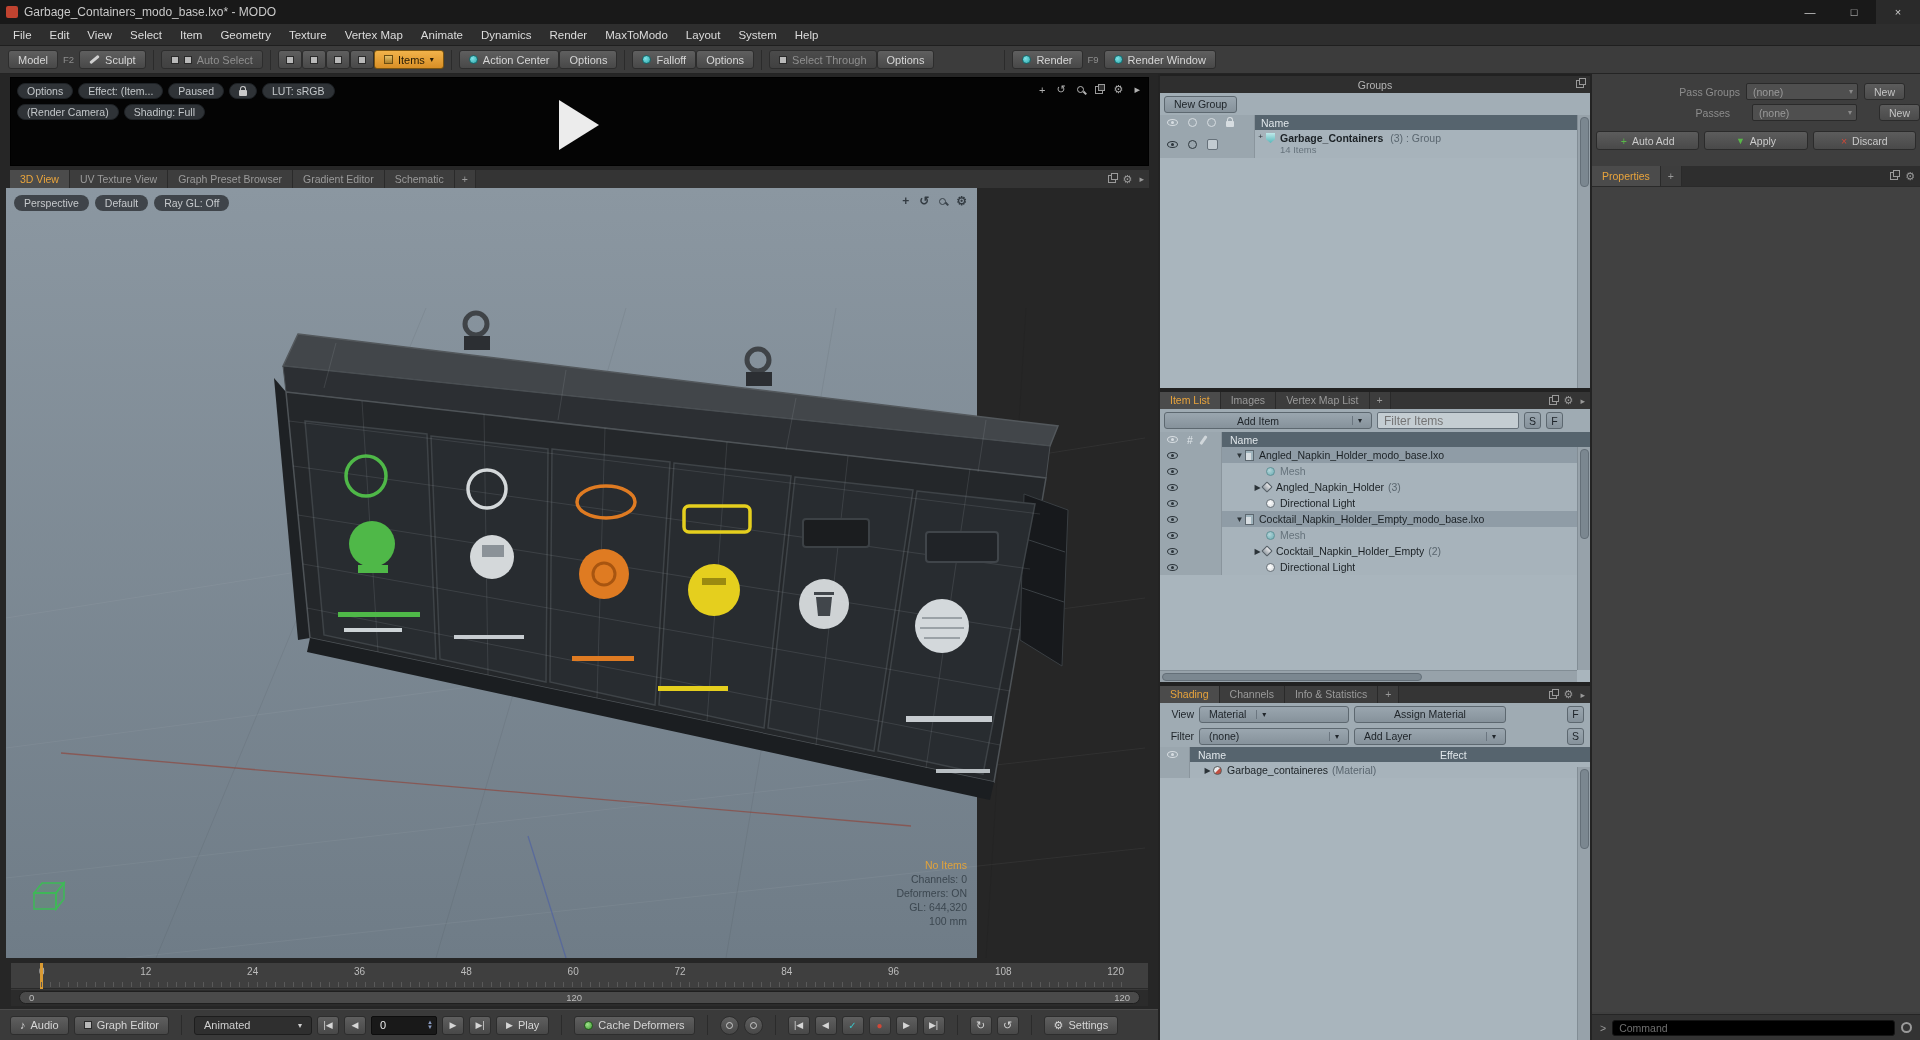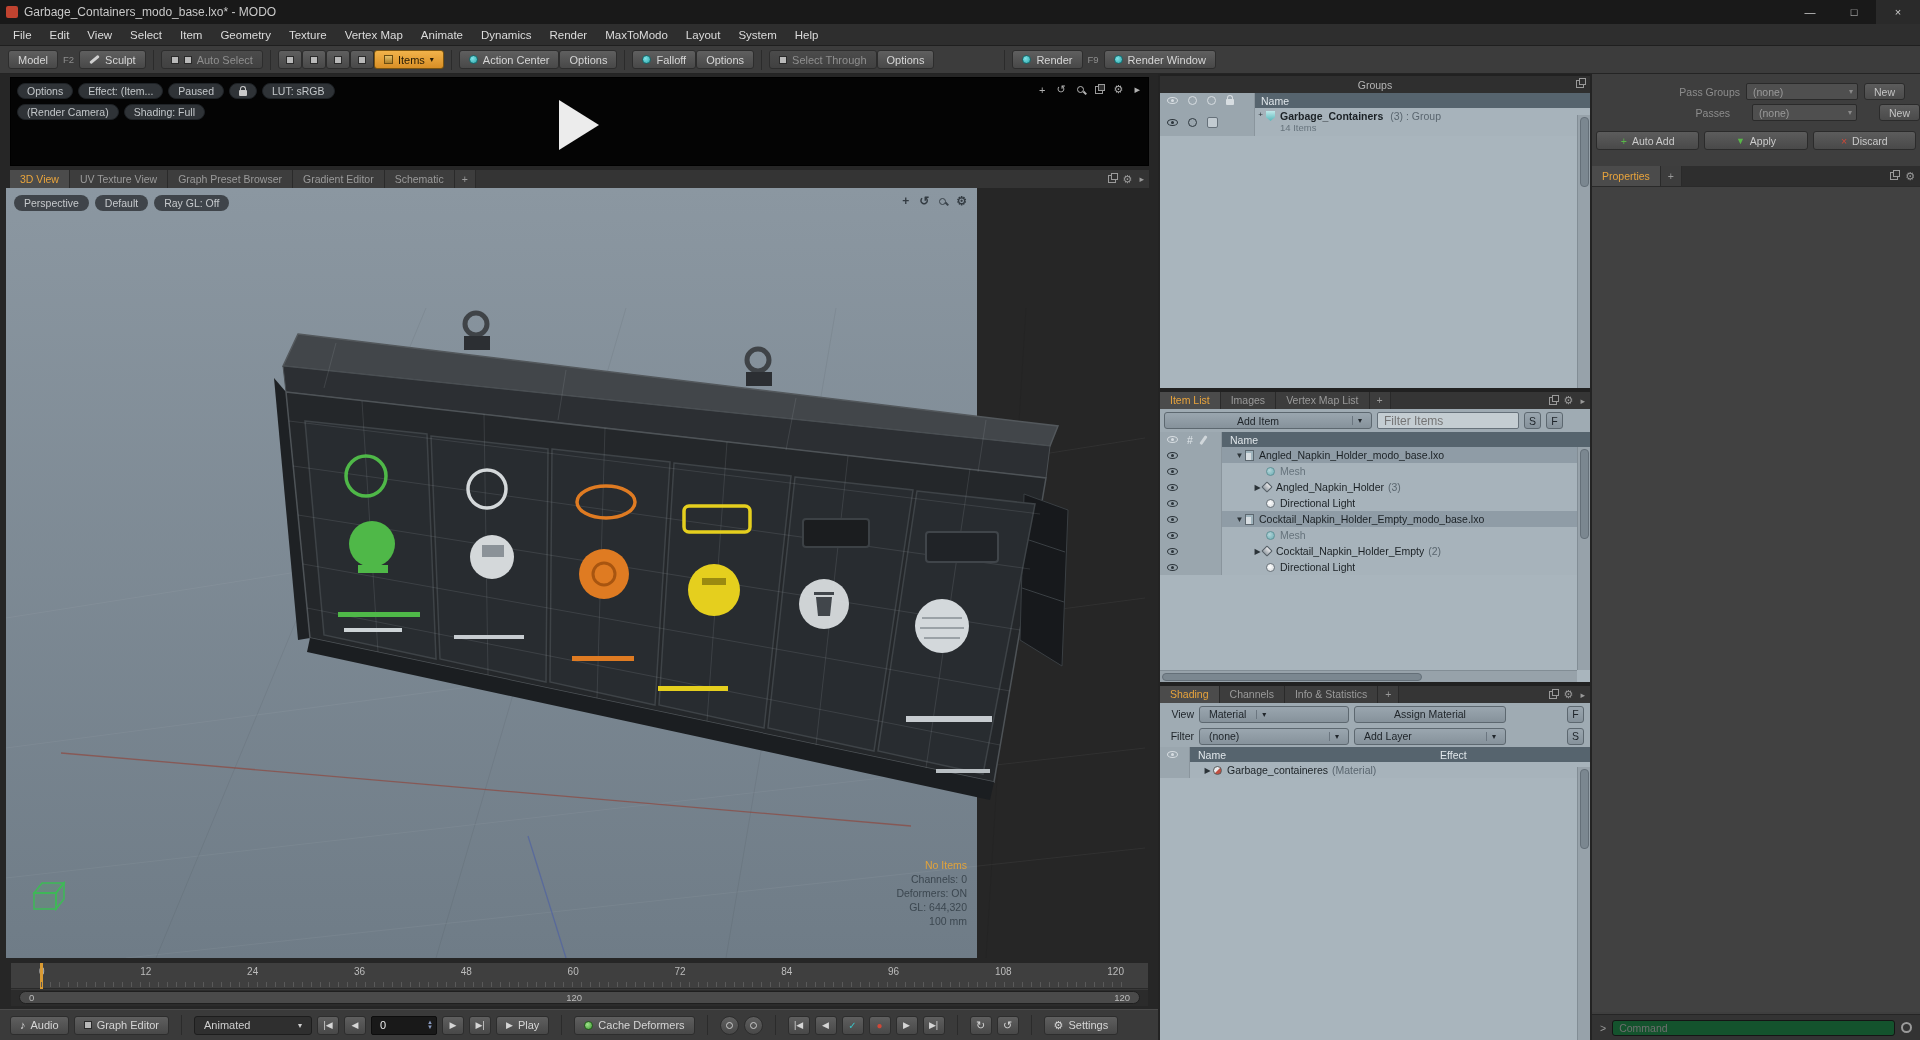--- a/index.html
+++ b/index.html
@@ -111,21 +111,21 @@
 
 .colC{left:1592px;top:74px;width:328px;height:966px;background:#3e3e3e}
 .rlabel{color:#8d8d8d;font-size:10.5px;text-align:right;display:inline-block}
 .ddd{height:17px;background:#4f4f4f;border:1px solid #2a2a2a;border-radius:2px;color:#9a9a9a;font-size:10.5px;display:inline-flex;align-items:center;padding-left:6px;position:relative}
 .ddd .ar{position:absolute;right:4px;font-size:8px;color:#8a8a8a}
 .newb{height:17px;padding:0 9px;background:linear-gradient(#5c5c5c,#4b4b4b);border:1px solid #2b2b2b;border-radius:3px;color:#c4c4c4;font-size:10.5px;display:inline-flex;align-items:center}
 .cbtn{height:19px;background:linear-gradient(#5c5c5c,#494949);border:1px solid #2b2b2b;border-radius:3px;color:#cbcbcb;font-size:10.5px;display:inline-flex;align-items:center;justify-content:center;gap:5px}
 .propstrip{position:absolute;left:0;top:92px;width:328px;height:20px;background:#2e2e2e;display:flex;align-items:center}
 .bigarea{position:absolute;left:0;top:112px;width:328px;bottom:28px;background:#414141;border-top:1px solid #2a2a2a}
 .cmdbar{position:absolute;left:0;bottom:0;width:328px;height:26px;background:#333;border-top:1px solid #252525;display:flex;align-items:center;padding:0 8px;gap:6px}
-.cmdin{flex:1;height:16px;background:#14532d;border:1px solid #151515;border-radius:3px;color:#9a9a9a;font-size:10.5px;padding:0 6px;font-family:"Liberation Sans",sans-serif}
+.cmdin{flex:1;height:16px;background:#000000;border:1px solid #151515;border-radius:3px;color:#9a9a9a;font-size:10.5px;padding:0 6px;font-family:"Liberation Sans",sans-serif}
 .cmdin::placeholder{color:#6f6f6f}
 </style>
 </head>
 <body>
 
 <div class="a titlebar">
   <span class="appicon"></span>
   <span>Garbage_Containers_modo_base.lxo* - MODO</span>
   <div class="winbtns">
     <span class="winb">—</span>
@@ -473,20 +473,23 @@
 
 <div class="a colB">
 
   <div class="panel" style="top:2px;height:312px">
     <div class="phead">
       <span>Groups</span>
       <span class="phr">
           <span class="wic"></span>
         </span>
     </div>
+    <div style="height:22px;display:flex;align-items:center;padding-left:4px;background:#a2aeb6">
+      <span class="lb">New Group</span>
+    </div>
     <div class="thead">
       <span class="gut" style="width:95px;gap:10px;padding-left:7px">
         <span class="eye lt"></span>
         <span class="ct lt"></span>
         <span class="ct lt"></span>
         <span class="lock lt"></span>
       </span>
       <span style="margin-left:6px">Name</span>
     </div>
     <div class="trow" style="height:28px">

